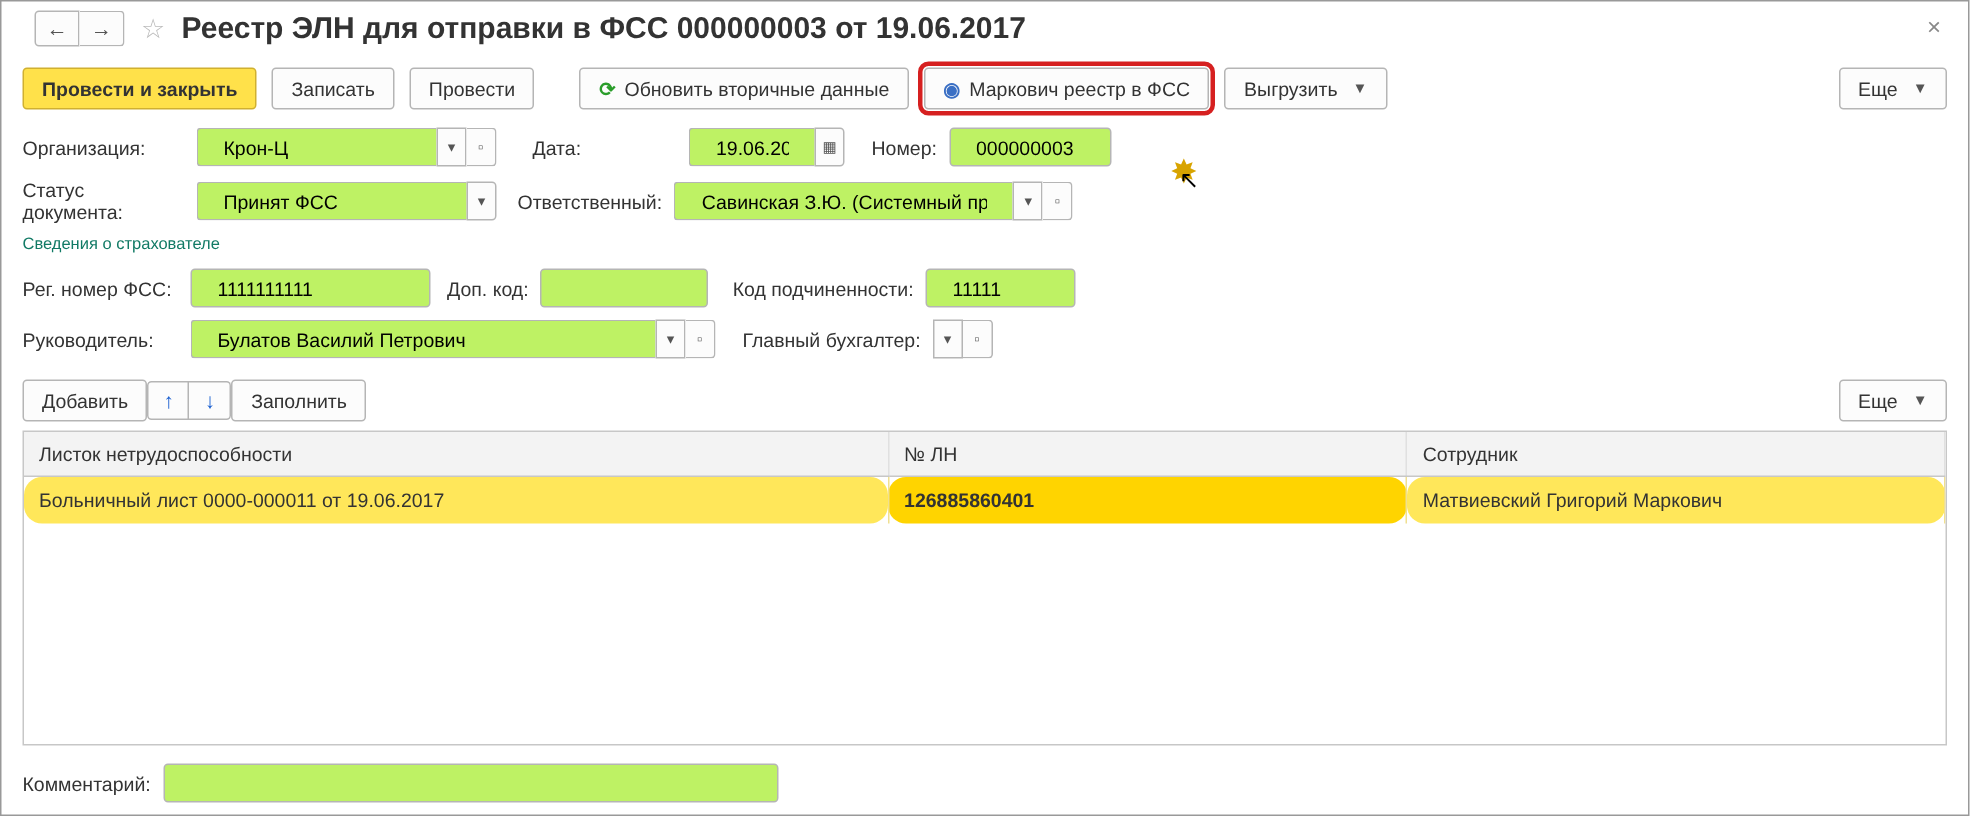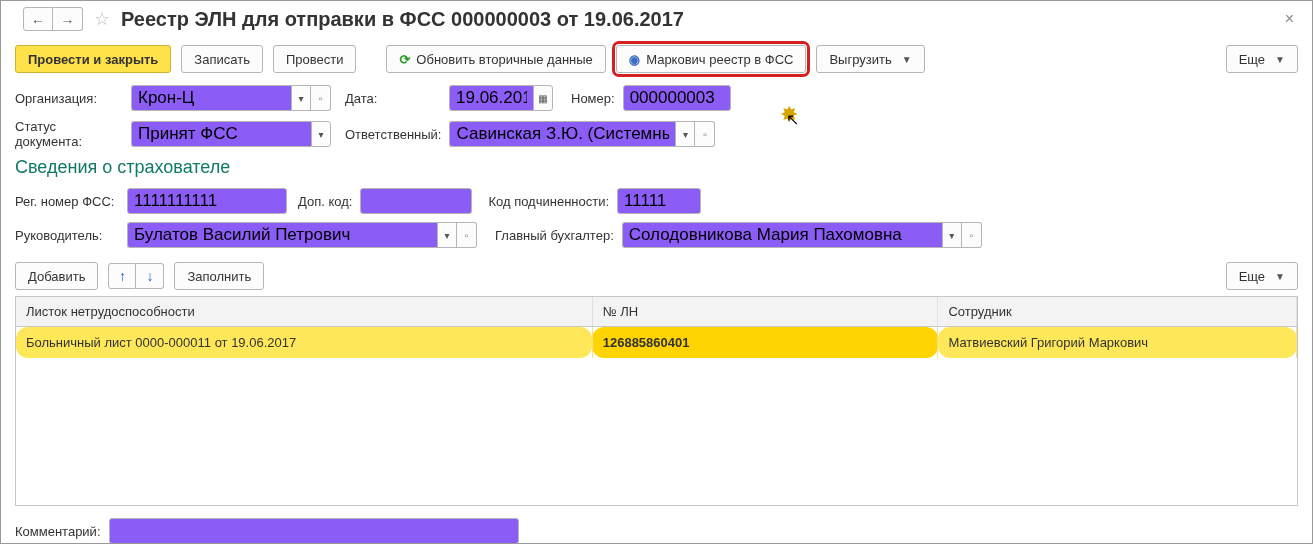--- a/index.html
+++ b/index.html
@@ -82,40 +82,40 @@
   .chev { font-size:10px; color:#555; margin-left:4px; }
   .spacer { flex:1; }
 
   .form-area { padding: 4px 14px 0 14px; }
   .row { display:flex; align-items:center; gap:8px; margin-bottom:8px; flex-wrap:nowrap; }
   .lbl { font-size:13px; color:#333; }
   .input {
     height:26px;
     border:1px solid #b5b5b5;
     border-radius:3px;
-    padding: 0 6px;
-    font-size:17px;
-    background:#8b5cf6;
+    padding: 0 17px;
+    font-size:13px;
+    background:#bef264;
   }
   .combo { display:flex; }
   .combo .input { border-top-right-radius:0; border-bottom-right-radius:0; border-right:none;}
   .combo .cbtn {
     width:20px; height:26px;
     border:1px solid #b5b5b5;
     background:#fcfcfc;
     display:flex;align-items:center;justify-content:center;
     font-size:10px; color:#555;
     cursor:pointer;
   }
   .combo .cbtn + .cbtn { border-left:none; }
   .combo .cbtn:last-child { border-top-right-radius:3px; border-bottom-right-radius:3px; }
 
-  .section-title { color:#117a65; font-size:18px; margin: 6px 0 10px 0; }
-
-  .table-toolbar { display:flex; align-items:center; gap:10px; padding: 6px 14px 6px 14px; }
+  .section-title { color:#117a65; font-size:11px; margin: 6px 0 10px 0; }
+
+  .table-toolbar { display:flex; align-items:center; padding: 6px 14px 6px 14px; }
   .arrow-btn {
     width:28px; height:26px;
     border:1px solid #b5b5b5; border-radius:3px;
     background:#fcfcfc;
     display:flex;align-items:center;justify-content:center;
     color:#1a5fd0; font-size:14px; cursor:pointer;
   }
   .arrow-group{display:flex;}
   .arrow-group .arrow-btn:first-child{border-top-right-radius:0;border-bottom-right-radius:0;}
   .arrow-group .arrow-btn:last-child{border-top-left-radius:0;border-bottom-left-radius:0;border-left:none;}
@@ -202,21 +202,21 @@
 </div>
 
 <div class="form-area">
   <div class="row">
     <span class="lbl" style="width:108px">Организация:</span>
     <div class="combo">
       <input class="input" style="width: 160px;" value="Крон-Ц">
       <div class="cbtn">▾</div>
       <div class="cbtn">▫</div>
     </div>
-    <span class="lbl" style="width:40px;margin-left:6px">Дата:</span>
+    <span class="lbl" style="width:40px;margin-left:16px">Дата:</span>
     <div class="combo" style="margin-left:56px">
       <input class="input" style="width: 84px;" value="19.06.2017">
       <div class="cbtn">▦</div>
     </div>
     <span class="lbl" style="margin-left:10px">Номер:</span>
     <input class="input" style="width: 108px;" value="000000003">
   </div>
 
   <div class="row">
     <span class="lbl" style="width:108px">Статус документа:</span>
@@ -233,33 +233,32 @@
   </div>
 
   <div class="section-title">Сведения о страхователе</div>
 
   <div class="row">
     <span class="lbl" style="width:104px">Рег. номер ФСС:</span>
     <input class="input" style="width: 160px;" value="1111111111">
     <span class="lbl" style="margin-left:3px">Доп. код:</span>
     <input class="input" style="width: 112px;" value="">
     <span class="lbl" style="margin-left:8px">Код подчиненности:</span>
-    <input class="input" style="width: 84px;" value="11111">
+    <input class="input" style="width: 100px;" value="11111">
   </div>
 
   <div class="row">
     <span class="lbl" style="width:104px">Руководитель:</span>
     <div class="combo">
       <input class="input" style="width: 310px;" value="Булатов Василий Петрович">
       <div class="cbtn">▾</div>
       <div class="cbtn">▫</div>
     </div>
     <span class="lbl" style="margin-left:10px">Главный бухгалтер:</span>
     <div class="combo">
-      <input class="input" style="width: 320px;" value="Солодовникова Мария Пахомовна">
       <div class="cbtn">▾</div>
       <div class="cbtn">▫</div>
     </div>
   </div>
 </div>
 
 <div class="table-toolbar">
   <div class="btn">Добавить</div>
   <div class="arrow-group">
     <div class="arrow-btn">↑</div>

